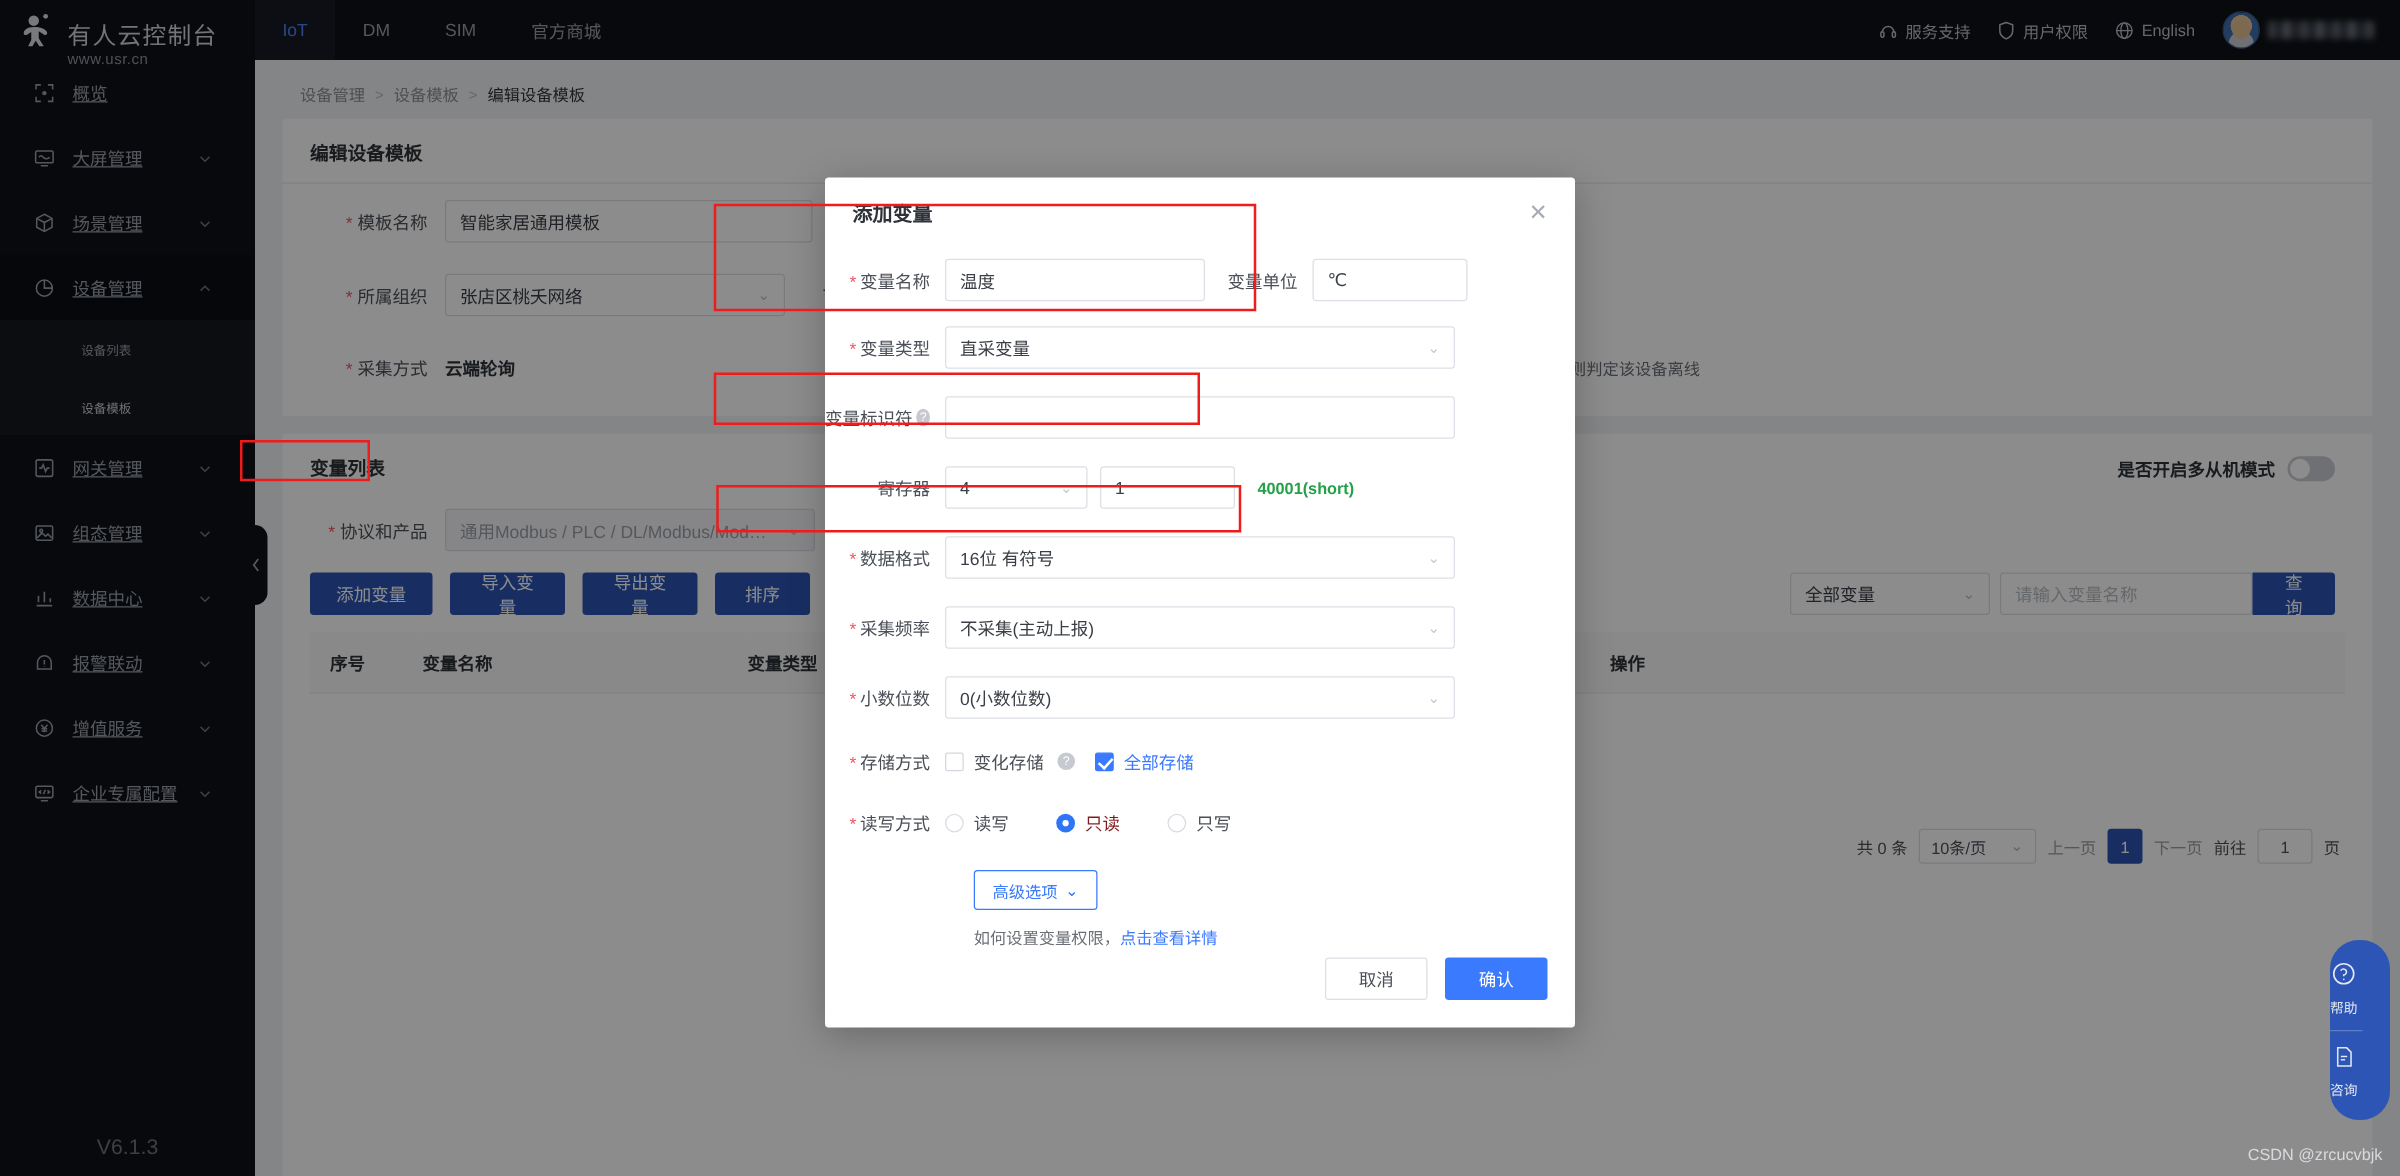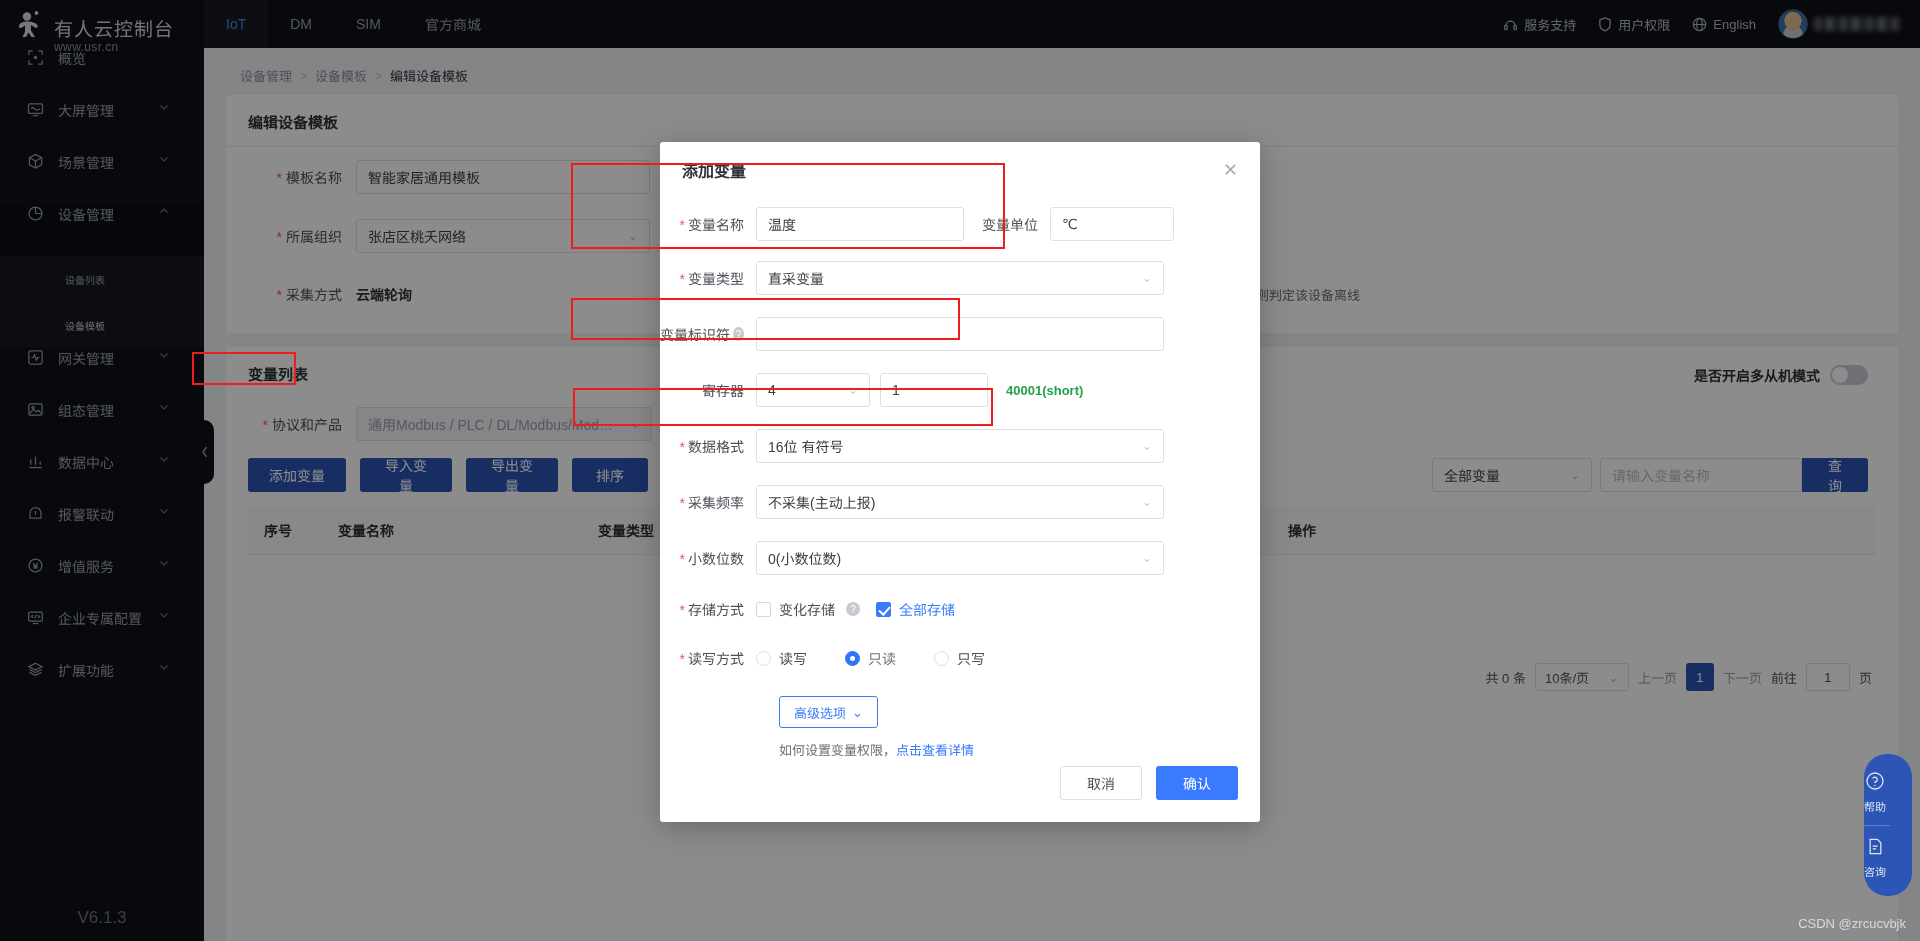--- a/index.html
+++ b/index.html
@@ -57,22 +57,22 @@
     background: repeating-linear-gradient(90deg,#5b5f68 0 7px,#2b3039 7px 12px,#6a6f79 12px 19px,#32373f 19px 26px);
     filter: blur(2.4px); border-radius: 2px;
   }
 
   
   .sidebar {
     position: absolute; top: 48px; left: 0; width: 204px; height: 893px;
     background: #0e1116; z-index: 30; color: #9aa0a8; overflow: hidden;
   }
   .menu-item {
-    height: 52px; display: flex; align-items: flex-start; padding: 0 34px 0 26px;
-    font-size: 14px; color: #9aa0a8; cursor: pointer; position: relative;
+    height: 52px; display: flex; align-items: center; padding: 0 34px 0 26px;
+    font-size: 14px; color: #9aa0a8; cursor: pointer; position: relative; text-decoration: underline;
   }
   .menu-item .mi-icon { width: 18px; height: 18px; flex: 0 0 18px; display:flex; align-items:center; justify-content:center; }
   .menu-item .mi-label { margin-left: 14px; flex: 1; white-space: nowrap; }
   .menu-item .mi-arrow { width: 12px; height: 12px; opacity: .7; }
   .menu-item.open { background: #0b0e13; }
   .submenu { background: #15191f; }
   .submenu .sub-item {
     height: 46px; display: flex; align-items: center; padding-left: 65px;
     font-size: 10px; color: #9aa0a8; cursor: pointer;
   }
@@ -182,21 +182,21 @@
     content: ""; position: absolute; left: 4px; top: 1px; width: 5px; height: 9px;
     border: solid #fff; border-width: 0 2px 2px 0; transform: rotate(42deg);
   }
   .cb-wrap { display: inline-flex; align-items: center; gap: 8px; font-size: 14px; color: #4b5058; cursor: pointer; }
   .cb-wrap.on .cb-label { color: #3a7afe; }
 
   .mradio { display: inline-flex; align-items: center; gap: 8px; font-size: 14px; color: #4b5058; cursor: pointer; }
   .mradio .dot { width: 15px; height: 15px; border-radius: 50%; border: 1px solid #d9dde3; background: #fff; position: relative; display:inline-block; }
   .mradio.on .dot { border-color: #2f76f6; background: #2f76f6; }
   .mradio.on .dot::after { content:""; position:absolute; left:4px; top:4px; width:5px; height:5px; border-radius:50%; background:#fff; }
-  .mradio.on .rlabel { color: #737373; }
+  .mradio.on .rlabel { color: #7f1d1d; }
 
   .adv-btn {
     height: 32px; padding: 0 14px; border: 1px solid #3a7afe; color: #3a7afe; background: #fff;
     border-radius: 3px; font-size: 13px; display: inline-flex; align-items: center; gap: 6px; cursor: pointer;
   }
   .perm-hint { font-size: 13px; color: #6b7078; }
   .perm-hint a { color: #3a7afe; text-decoration: none; cursor: pointer; }
 
   .modal-footer { position: absolute; right: 22px; bottom: 22px; display: flex; gap: 14px; }
   .mbtn-cancel { width: 82px; height: 34px; border: 1px solid #dcdfe6; background: #fff; color: #4b5058; font-size: 14px; border-radius: 3px; cursor: pointer; }
@@ -427,34 +427,20 @@
         </svg>
       </span>
       <span class="mi-label">企业专属配置</span>
       <span class="mi-arrow">
         <svg width="12" height="12" viewBox="0 0 12 12" fill="none" stroke="#9aa0a8" stroke-width="1.2">
             <path d="M2.5 4.5 L6 8 L9.5 4.5"></path>
           </svg>
       </span>
     </div>
 
-    <div class="menu-item">
-      <span class="mi-icon">
-        <svg width="17" height="17" viewBox="0 0 18 18" fill="none" stroke="#9aa0a8" stroke-width="1.3">
-          <path d="M9 2.4 L16 6 L9 9.6 L2 6 Z"></path>
-          <path d="M2.6 9 L9 12.2 L15.4 9 M2.6 12 L9 15.2 L15.4 12"></path>
-        </svg>
-      </span>
-      <span class="mi-label">扩展功能</span>
-      <span class="mi-arrow">
-        <svg width="12" height="12" viewBox="0 0 12 12" fill="none" stroke="#9aa0a8" stroke-width="1.2">
-            <path d="M2.5 4.5 L6 8 L9.5 4.5"></path>
-          </svg>
-      </span>
-    </div>
 
     <div class="version">V6.1.3</div>
   </div>
 
   <div class="collapse-handle">
     <svg width="10" height="14" viewBox="0 0 10 14" fill="none" stroke="#9aa0a8" stroke-width="1.4">
         <path d="M6.6 2.2 L3 7 L6.6 11.8"></path>
       </svg>
   </div>
 
@@ -472,21 +458,21 @@
       <div class="card-title">编辑设备模板</div>
       <div class="card-divider"></div>
 
       <div class="form-row" style="height:60px;">
         <div class="form-label req">模板名称</div>
         <div class="inp" style="width:294px;">智能家居通用模板</div>
       </div>
 
       <div class="form-row" style="height:58px;">
         <div class="form-label req">所属组织</div>
-        <div class="inp sel" style="width:294px;font-family:Liberation Serif, serif;">
+        <div class="inp sel" style="width:272px;font-family:Liberation Serif, serif;">
           <span>张店区桃夭网络</span>
           <span class="caret">⌄</span>
         </div>
         <div style="margin-left:30px; font-size:14px; color:#4b5058;">下</div>
         <div style="margin-left:360px; display:flex; align-items:center; gap:26px;">
           <span class="radio">
             <span class="dot"></span>
             <span class="rlabel">网关</span>
           </span>
           <span class="radio on">

